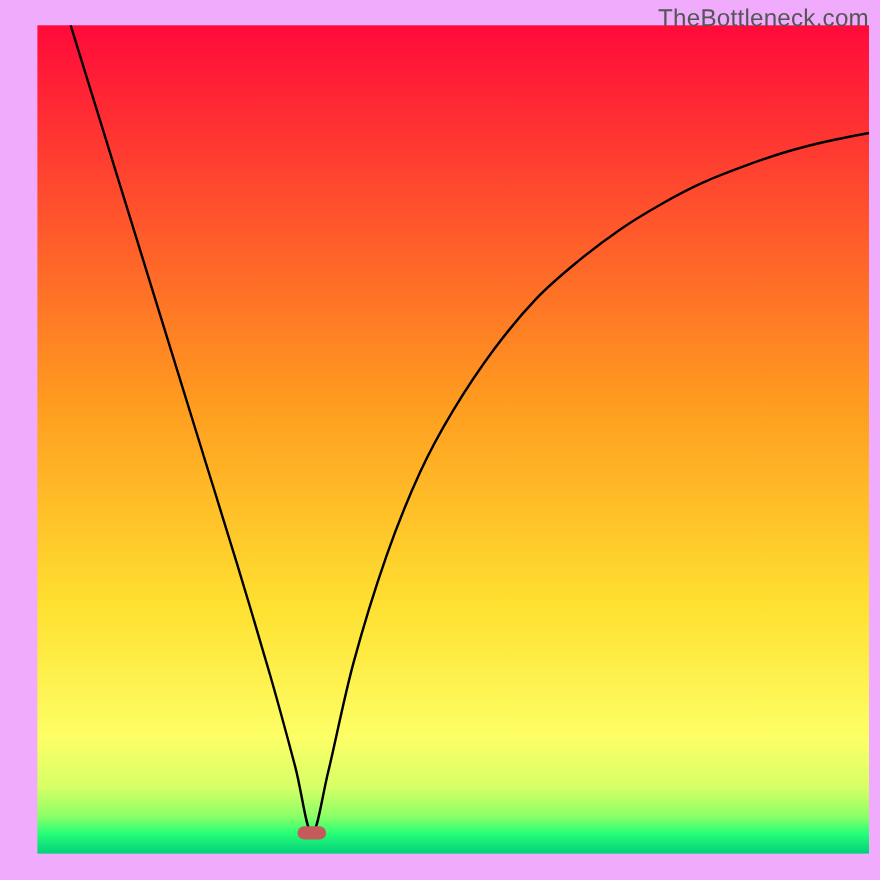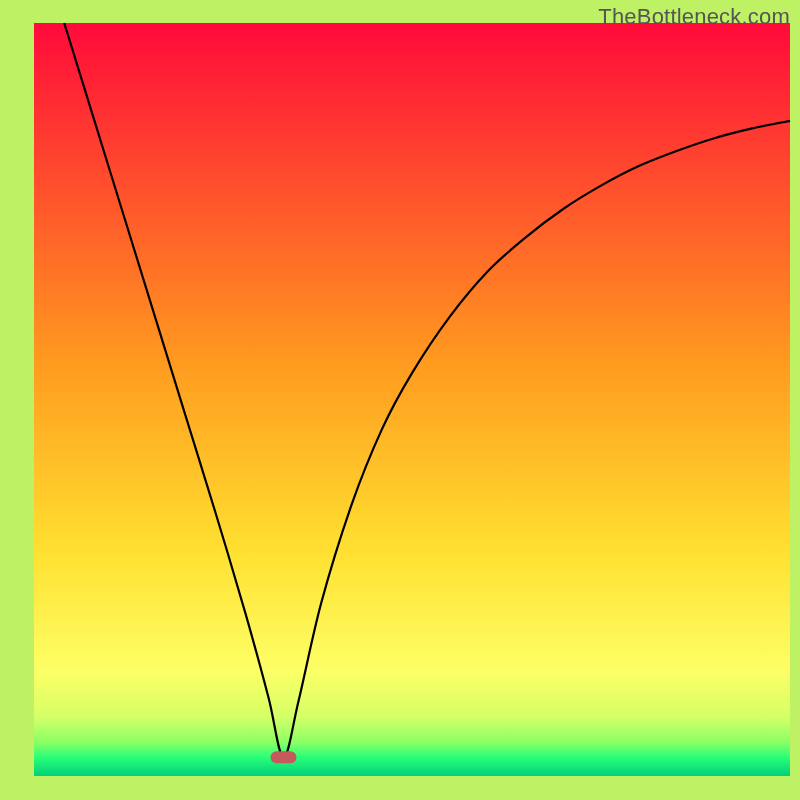--- a/index.html
+++ b/index.html
@@ -8,21 +8,21 @@
     width: 800px;
     height: 800px;
     overflow: hidden;
     background: #000;
     font-family: Arial, Helvetica, sans-serif;
   }
   .frame {
     position: relative;
     width: 800px;
     height: 800px;
-    background: #bef264;
+    background: #f0abfc;
   }
   .watermark {
     position: absolute;
     top: 4px;
     right: 10px;
     color: #555;
     font-size: 22px;
     letter-spacing: 0.2px;
     z-index: 5;
     user-select: none;

